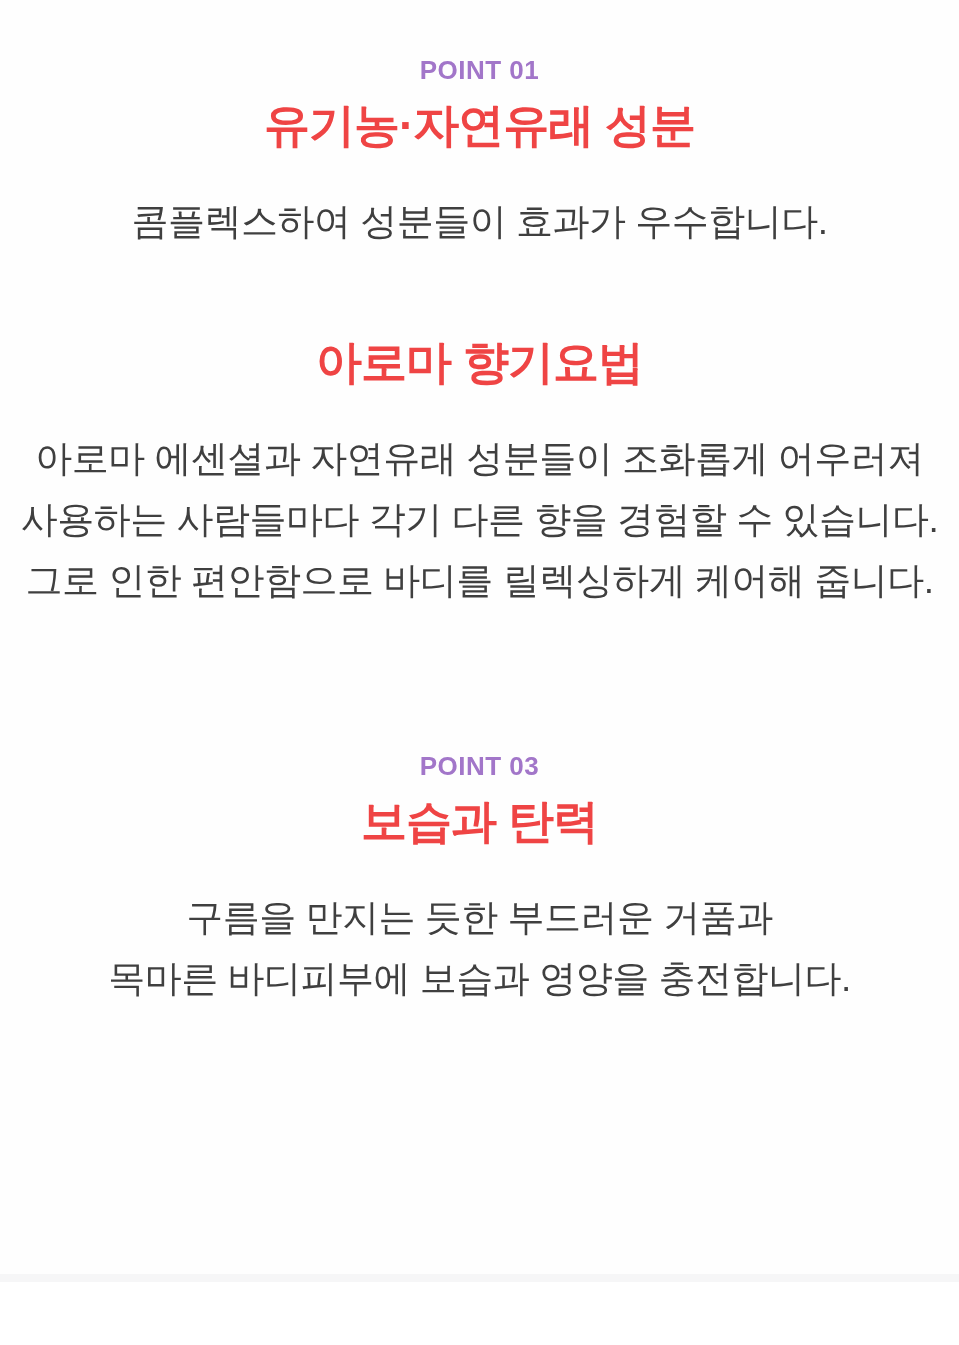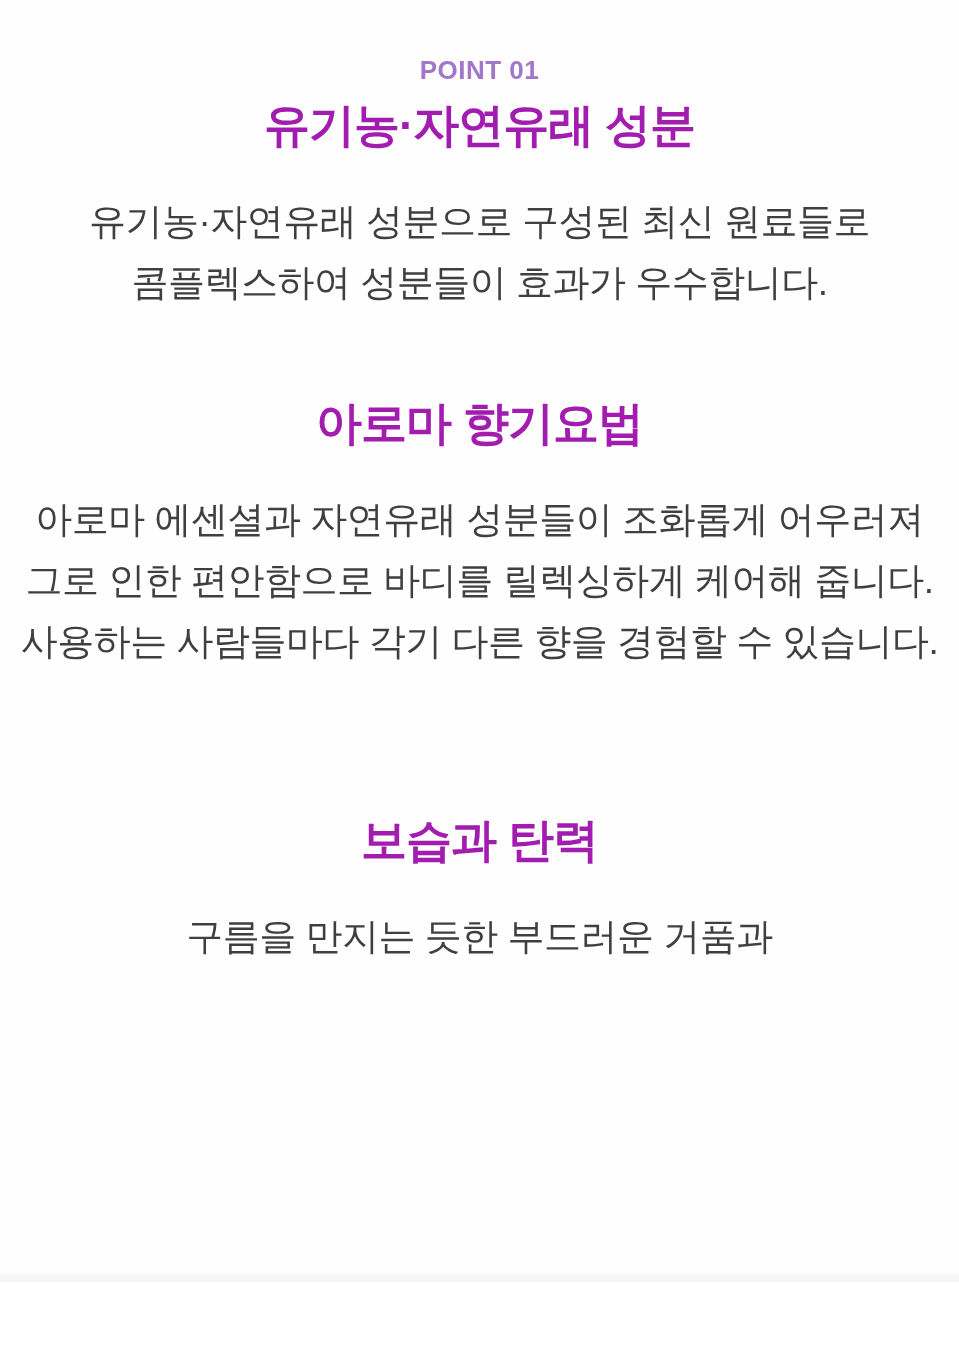--- a/index.html
+++ b/index.html
@@ -32,21 +32,21 @@
     line-height: 26px;
     font-weight: 700;
     color: #a276c9;
     letter-spacing: 0.5px;
   }
   .section-title {
     margin-top: 16px;
     font-size: 46px;
     line-height: 52px;
     font-weight: 800;
-    color: #a21caf;
+    color: #ef4444;
     letter-spacing: -1px;
   }
   .section-body {
     margin-top: 40px;
   }
   .body-line {
     font-size: 37px;
     line-height: 61px;
     font-weight: 400;
     color: #3f3f3f;
@@ -64,36 +64,37 @@
 </head>
 <body>
 
 <div class="page">
   <div class="content">
 
     <section class="section section-1">
       <div class="point-label">POINT 01</div>
       <h2 class="section-title" style="margin-bottom:0; margin-top:16px;">유기농·자연유래 성분</h2>
       <div class="section-body">
-        <div class="body-line">유기농·자연유래 성분으로 구성된 최신 원료들로</div>
         <div class="body-line">콤플렉스하여 성분들이 효과가 우수합니다.</div>
       </div>
     </section>
 
     <section class="section section-2">
       <h2 class="section-title" style="margin-bottom:0; margin-top:16px;">아로마 향기요법</h2>
       <div class="section-body">
         <div class="body-line">아로마 에센셜과 자연유래 성분들이 조화롭게 어우러져</div>
+        <div class="body-line">사용하는 사람들마다 각기 다른 향을 경험할 수 있습니다.</div>
         <div class="body-line">그로 인한 편안함으로 바디를 릴렉싱하게 케어해 줍니다.</div>
-        <div class="body-line">사용하는 사람들마다 각기 다른 향을 경험할 수 있습니다.</div>
       </div>
     </section>
 
     <section class="section section-3">
+      <div class="point-label">POINT 03</div>
       <h2 class="section-title" style="margin-bottom:4px; margin-top:16px;">보습과 탄력</h2>
       <div class="section-body">
         <div class="body-line">구름을 만지는 듯한 부드러운 거품과</div>
+        <div class="body-line">목마른 바디피부에 보습과 영양을 충전합니다.</div>
       </div>
     </section>
 
   </div>
   <div class="bottom-strip"></div>
 </div>
 
 </body></html>

